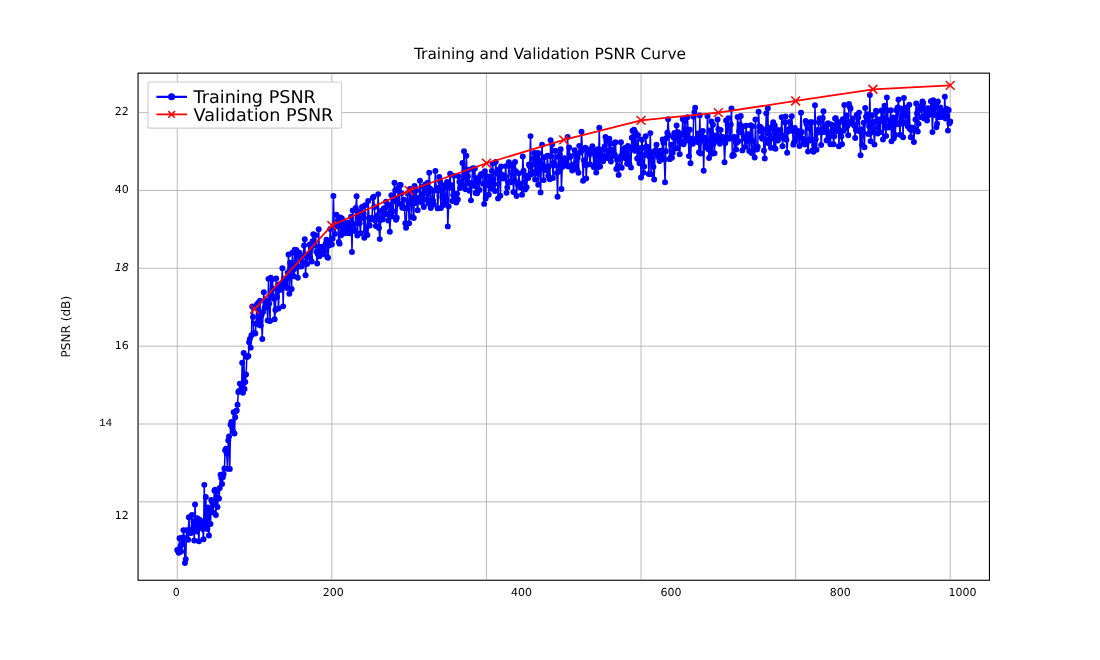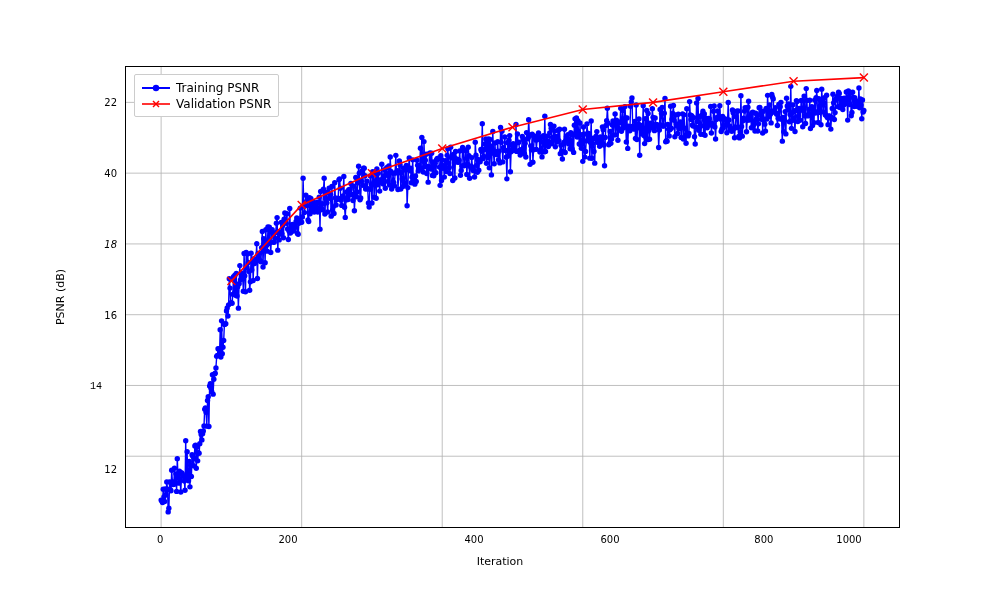--- a/index.html
+++ b/index.html
@@ -61,41 +61,42 @@
     font-size: 10px;
   }
   .legend {
     position: absolute;
     left: 134px;
     top: 74px;
     background: #ffffff;
     border: 1px solid #cccccc;
     border-radius: 2px;
     padding: 5px 7px 4px 7px;
-    font-size: 12px;
+    font-size: 16px;
   }
   .legend-row {
     display: flex;
     align-items: center;
     height: 16px;
   }
   .legend-swatch {
     position: relative;
     width: 28px;
     height: 12px;
     margin-right: 6px;
     flex: 0 0 28px;
   }
   svg { display: block; }
 </style>
 </head>
 <body>
 
 <div class="figure">
 
+  <div class="title">Training and Validation PSNR Curve</div>
 
   <div class="axes">
     <svg id="plot-svg" width="773" height="460" viewBox="0 0 773 460">
         <line x1="35.13636363636364" y1="0" x2="35.13636363636364" y2="460" stroke="#b0b0b0" stroke-width="0.8"></line>
         <line x1="175.6818181818182" y1="0" x2="175.6818181818182" y2="460" stroke="#b0b0b0" stroke-width="0.8"></line>
         <line x1="316.22727272727275" y1="0" x2="316.22727272727275" y2="460" stroke="#b0b0b0" stroke-width="0.8"></line>
         <line x1="456.7727272727273" y1="0" x2="456.7727272727273" y2="460" stroke="#b0b0b0" stroke-width="0.8"></line>
         <line x1="597.3181818181818" y1="0" x2="597.3181818181818" y2="460" stroke="#b0b0b0" stroke-width="0.8"></line>
         <line x1="737.8636363636364" y1="0" x2="737.8636363636364" y2="460" stroke="#b0b0b0" stroke-width="0.8"></line>
         <line x1="0" y1="389.2307692307692" x2="773" y2="389.2307692307692" stroke="#b0b0b0" stroke-width="0.8"></line>
@@ -1143,30 +1144,29 @@
           <line x1="663.5909090909091" y1="10.153846153846075" x2="671.5909090909091" y2="18.153846153846075"></line>
           <line x1="663.5909090909091" y1="18.153846153846075" x2="671.5909090909091" y2="10.153846153846075"></line>
         </g>
         <g stroke="#ff0000" stroke-width="1.4">
           <line x1="733.8636363636364" y1="6.615384615384642" x2="741.8636363636364" y2="14.615384615384642"></line>
           <line x1="733.8636363636364" y1="14.615384615384642" x2="741.8636363636364" y2="6.615384615384642"></line>
         </g>
       </svg>
   </div>
 
-  <div class="xlabel">Iteration</div>
   <div class="ylabel">PSNR (dB)</div>
 
   <div id="xticks">
       <div class="tick-x" style="left: 160.227px; top: 534px;">0</div>
-      <div class="tick-x" style="left: 288px; top: 534px;">200</div>
+      <div class="tick-x" style="left: 303px; top: 534px;">200</div>
       <div class="tick-x" style="left: 442.045px; top: 534px; margin-left: 32px;">400</div>
       <div class="tick-x" style="left: 610px; top: 534px;">600</div>
       <div class="tick-x" style="left: 723.864px; top: 534px; margin-left: 40px;">800</div>
-      <div class="tick-x" style="left: 849px; top: 534px;">1000</div>
+      <div class="tick-x" style="left: 875px; top: 534px;">1000</div>
     </div>
   <div id="yticks">
       <div class="tick-y" style="left: 87px; top: 456.923px; margin-top: 12px;">12</div>
       <div class="tick-y" style="left: 72px; top: 385.846px; font-family: Liberation Mono, monospace;">14</div>
       <div class="tick-y" style="left: 87px; top: 314.769px;">16</div>
       <div class="tick-y" style="left: 87px; top: 243.692px; font-style: italic;">18</div>
       <div class="tick-y" style="left: 87px; top: 172.615px;">40</div>
       <div class="tick-y" style="left: 87px; top: 101.538px;">22</div>
     </div>
 

